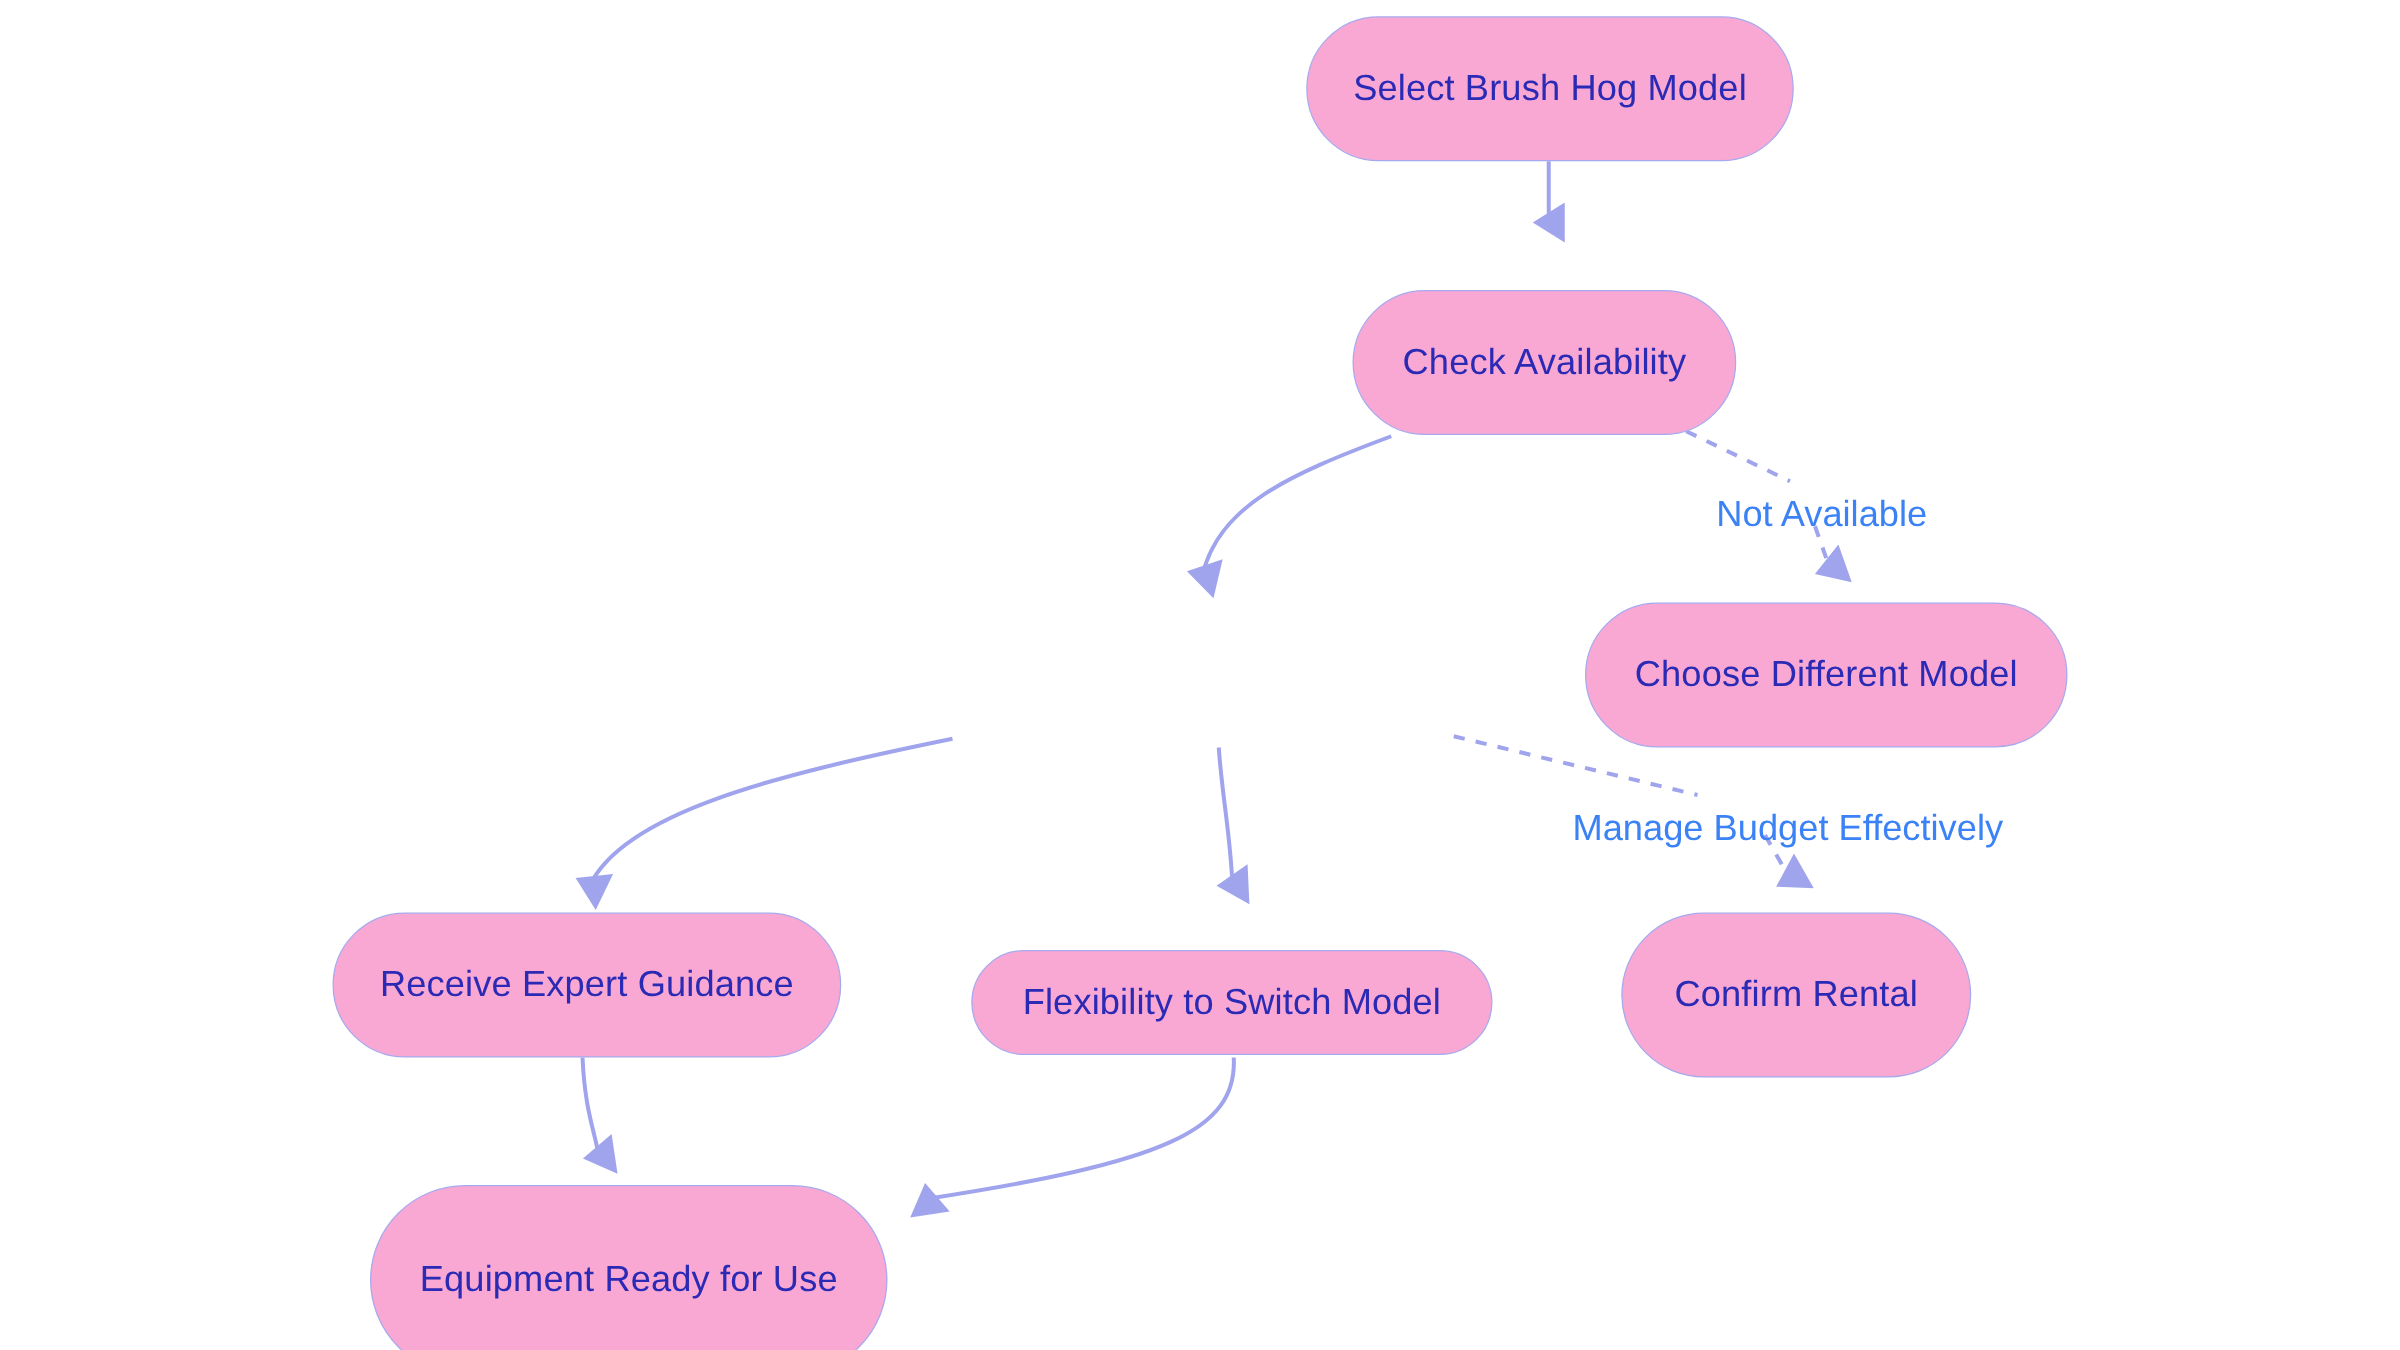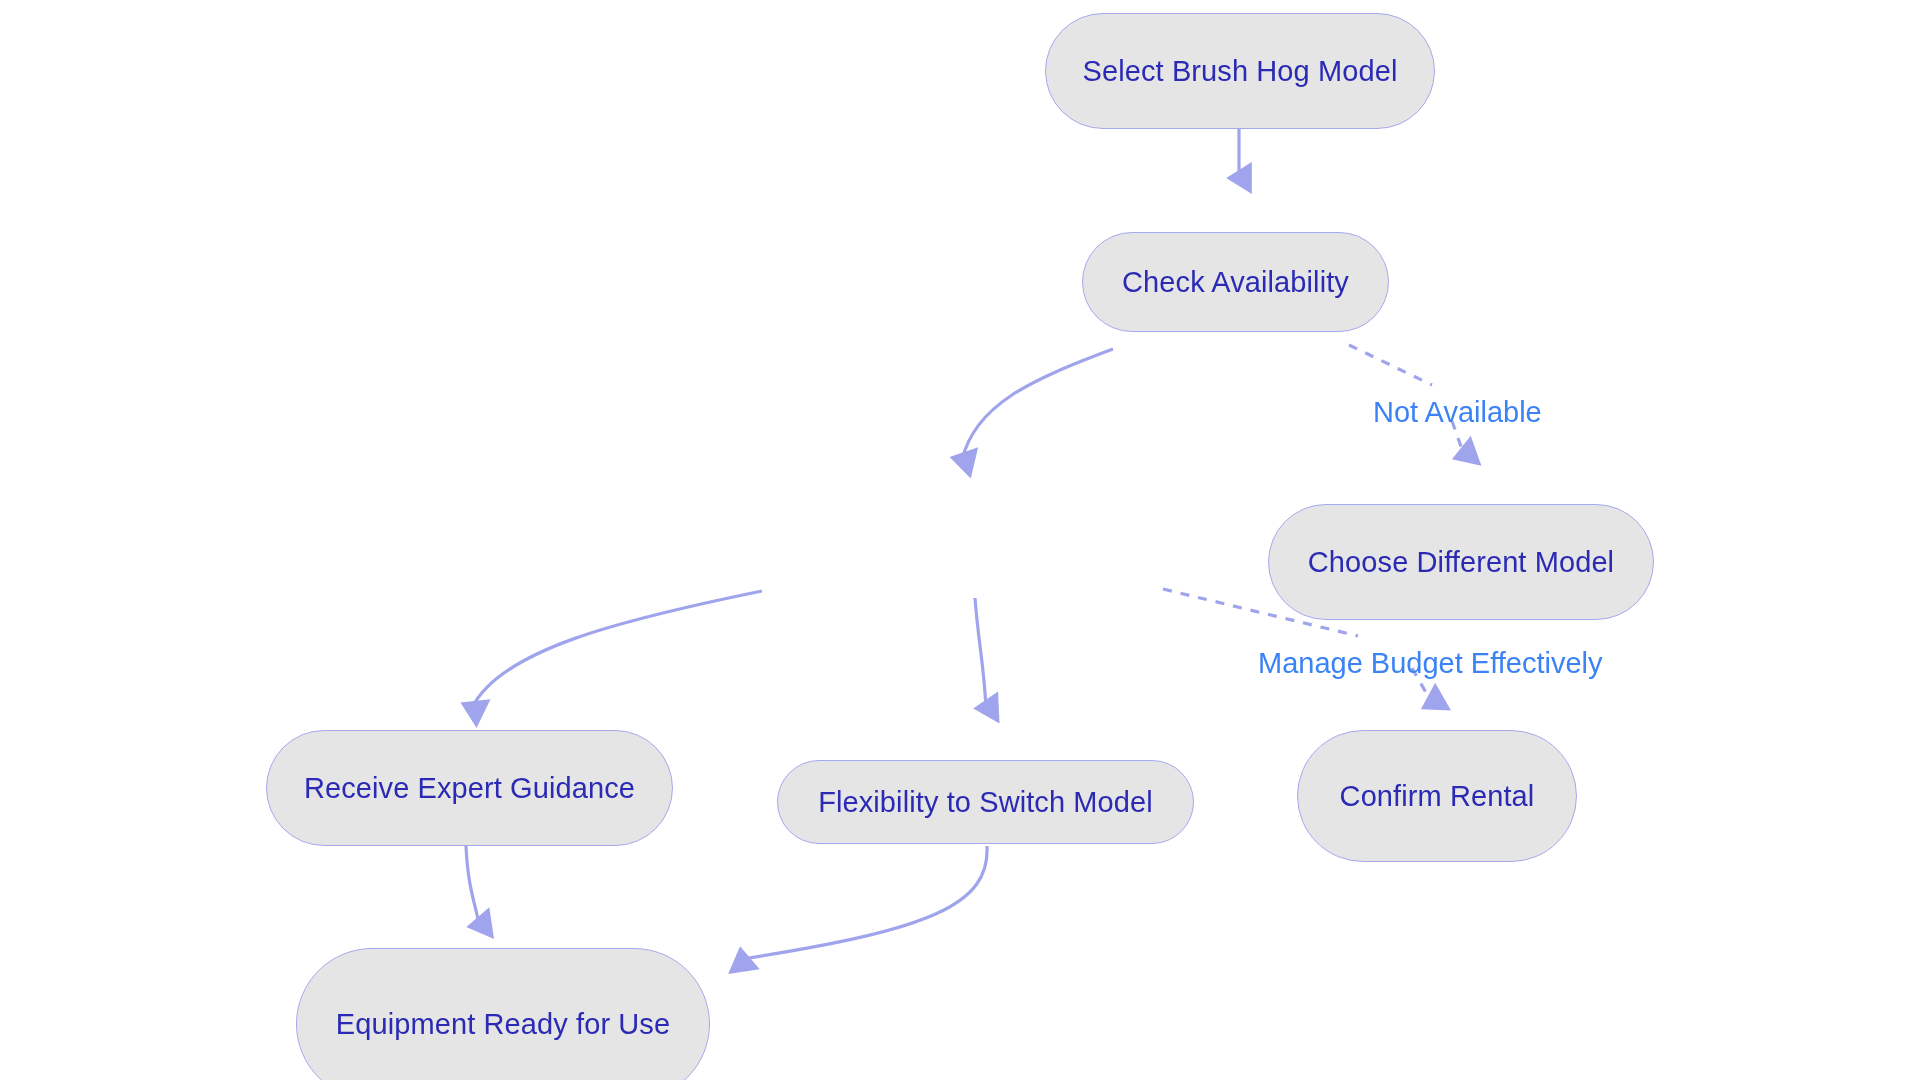--- a/index.html
+++ b/index.html
@@ -25,21 +25,21 @@
     top: 0;
     width: 1920px;
     height: 1080px;
   }
   .node {
     position: absolute;
     box-sizing: border-box;
     display: flex;
     align-items: center;
     justify-content: center;
-    background: #e5e5e5;
+    background: #f9a8d4;
     border: 1.6px solid #a6a9ee;
     border-radius: 999px;
     color: #2a2ab5;
     font-family: "Liberation Sans", sans-serif;
     font-size: 29px;
     font-weight: 400;
     letter-spacing: 0.1px;
     white-space: nowrap;
     user-select: none;
   }
@@ -85,26 +85,26 @@
 
     <path d="M 466,846 C 468,890 476,905 479,925" fill="none" stroke="#9fa4ec" stroke-width="3.2" marker-end="url(#arrowSolid)"></path>
 
     <path d="M 987,846 C 990,905 930,930 742,959" fill="none" stroke="#9fa4ec" stroke-width="3.2" marker-end="url(#arrowSolid)"></path>
   </svg>
 
   <div class="node" style="left:1045px; top:13px; width:390px; height:116px;">
     <span>Select Brush Hog Model</span>
   </div>
 
-  <div class="node" style="left:1082px; top:232px; width:307px; height:100px;">
+  <div class="node" style="left:1082px; top:232px; width:307px; height:116px;">
     <span>Check Availability</span>
   </div>
 
 
-  <div class="node" style="left:1268px; top:482px; width:386px; height:116px;margin-top:22px;">
+  <div class="node" style="left:1268px; top:482px; width:386px; height:116px;">
     <span>Choose Different Model</span>
   </div>
 
   <div class="node" style="left:266px; top:730px; width:407px; height:116px;">
     <span>Receive Expert Guidance</span>
   </div>
 
   <div class="node" style="left:777px; top:760px; width:417px; height:84px;">
     <span>Flexibility to Switch Model</span>
   </div>

